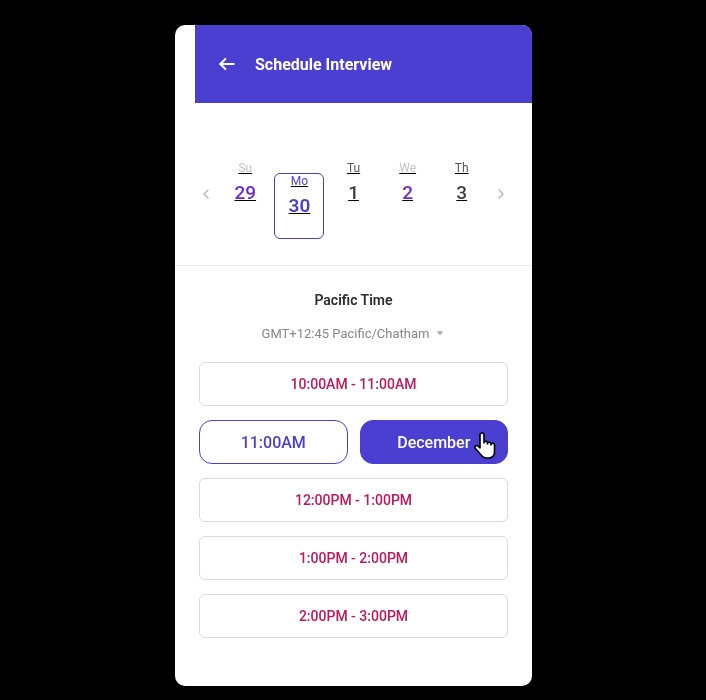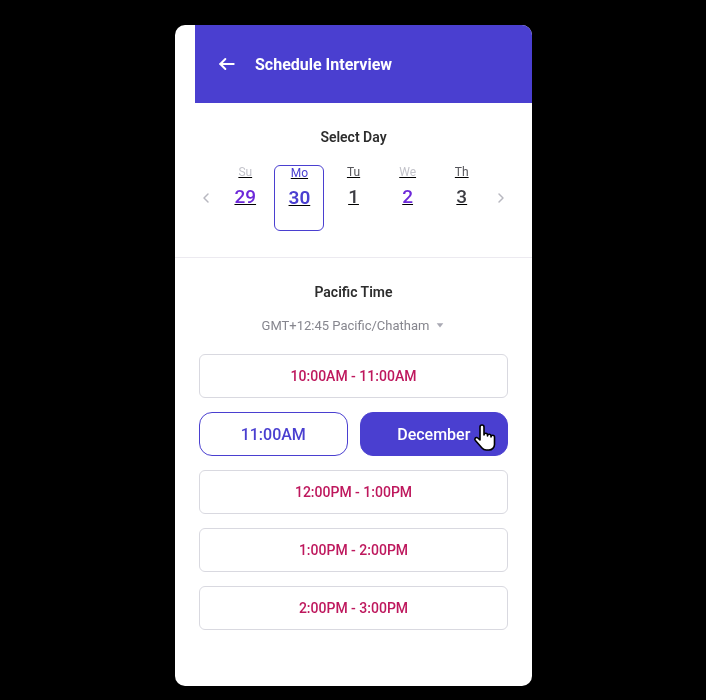--- a/index.html
+++ b/index.html
@@ -46,21 +46,21 @@
     align-items:center;
     justify-content:flex-start;
     border-radius:6px;
     cursor:pointer;
     text-decoration:underline;
   }
   .day .dow { font-size:12px; color:#55555a; }
   .day .num { font-size:19px; font-weight:500; color:#3c3c42; margin-top:6px; }
   .day.disabled .dow { color:#c3c3ca; }
   .day.disabled .num { color:#6d28d9; }
-  .day.selected { border:1px solid #4a3fd0; }
+  .day.selected { border:1px solid #4a3fd0;margin-top:24px; }
   .day.selected .dow { color:#4a3fd0; }
   .day.selected .num { color:#4a3fd0; font-weight:600; }
   .divider { height:1px; background:#eceaf0; width:100%; }
   .time-section { padding:26px 24px 0 24px; text-align:center; }
   .tz-row { margin-top:12px; display:inline-flex; align-items:center; gap:6px; color:#86868e; font-size:13px; cursor:pointer; }
   .tz-caret { color:#a9a9b3; }
   .slots { margin-top:20px; display:flex; flex-direction:column; gap:14px; }
   .slot {
     height:44px;
     border:1px solid #d9d9e0;
@@ -103,21 +103,20 @@
     <span class="back-icon">
       <svg width="20" height="20" viewBox="0 0 24 24" fill="none" stroke="currentColor" stroke-width="2.4" stroke-linecap="round" stroke-linejoin="round">
           <line x1="20" y1="12" x2="4" y2="12"></line>
           <polyline points="10 18 4 12 10 6"></polyline>
         </svg>
     </span>
     <span class="header-title">Schedule Interview</span>
   </div>
 
   <div class="section">
-    <div class="section-title">Select Day</div>
 
     <div class="day-row">
       <span class="nav-chevron">
         <svg width="16" height="16" viewBox="0 0 24 24" fill="none" stroke="currentColor" stroke-width="2.2" stroke-linecap="round" stroke-linejoin="round">
             <polyline points="15 18 9 12 15 6"></polyline>
           </svg>
       </span>
 
       <div class="day disabled">
         <span class="dow">Su</span>

